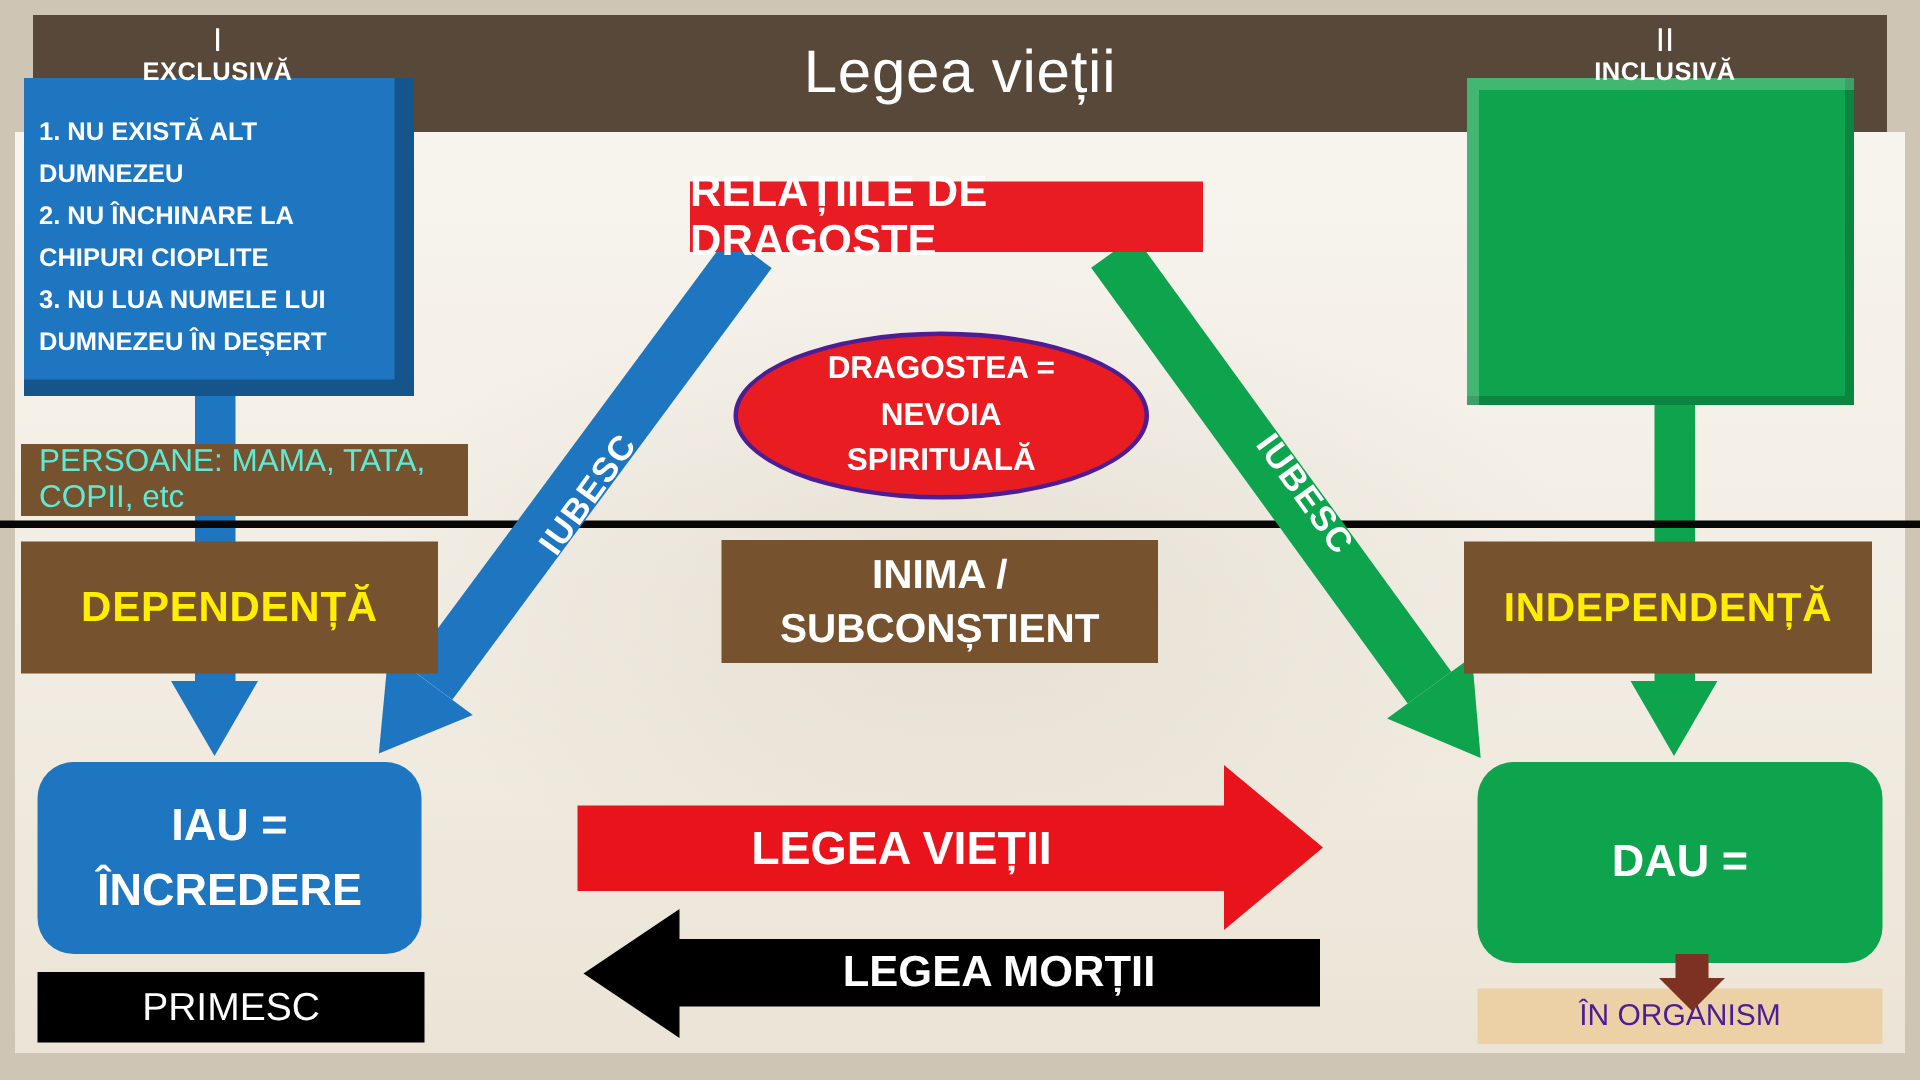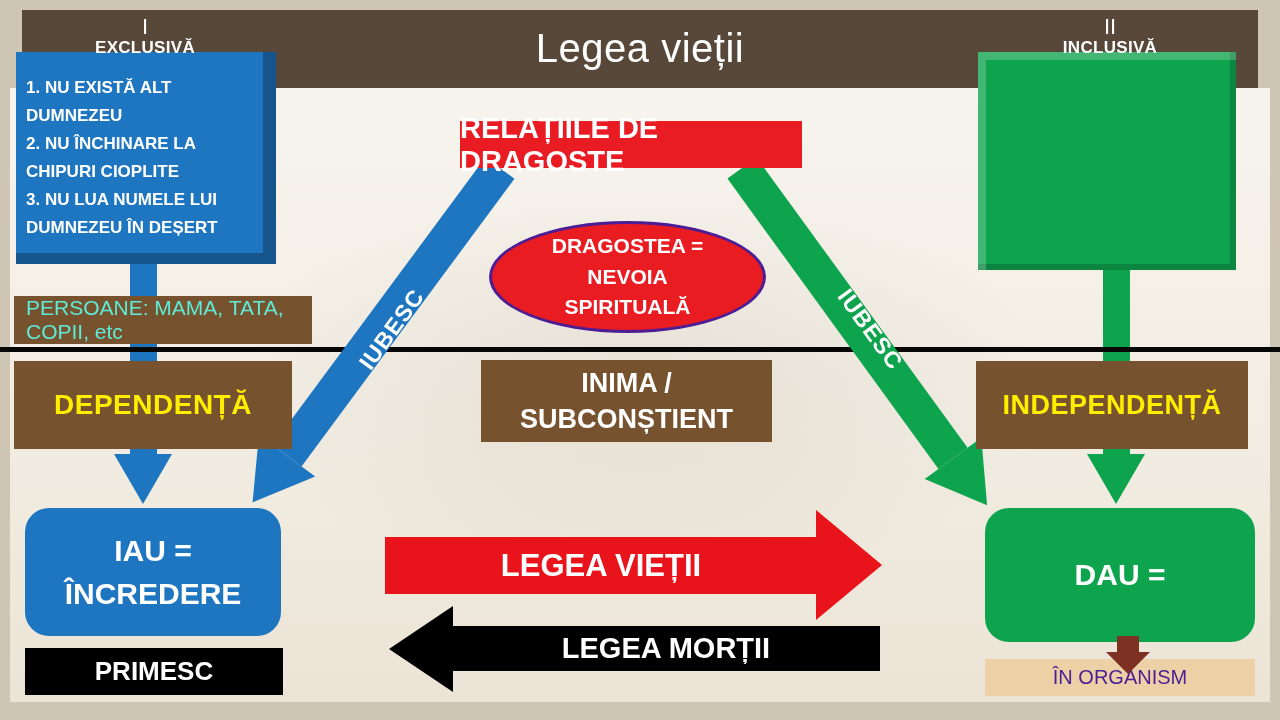--- a/index.html
+++ b/index.html
@@ -74,21 +74,21 @@
     letter-spacing:1px;z-index:4;}
   .love-left{left:332px;top:316px;transform:rotate(-54deg);}
   .love-right{left:810px;top:316px;transform:rotate(54deg);}
 
   
   .result{z-index:4;border-radius:24px;display:flex;flex-direction:column;align-items:center;justify-content:center;
     color:#fff;font-size:30px;font-weight:700;line-height:1.45;}
   .iau-box{left:25px;top:508px;width:256px;height:128px;background:#1e76c1;}
   .dau-box{left:985px;top:508px;width:270px;height:134px;background:#0ea34d;}
   .primesc-box{left:25px;top:648px;width:258px;height:47px;background:#000;z-index:4;
-    display:flex;align-items:center;justify-content:center;color:#fff;font-size:26px;font-weight:700;}
+    display:flex;align-items:center;justify-content:center;color:#fff;font-size:26px;font-weight:400;}
   .organism-box{left:985px;top:659px;width:270px;height:37px;background:#edd1a6;z-index:4;
     display:flex;align-items:center;justify-content:center;color:#4c1d95;font-size:20px;font-weight:500;}
   .maroon-shaft{left:1117px;top:636px;width:22px;height:18px;background:#7c3122;z-index:5;}
   .maroon-head{left:1106px;top:652px;width:0;height:0;z-index:5;
     border-left:22px solid transparent;border-right:22px solid transparent;border-top:22px solid #7c3122;}
 
   
   .life-shaft{left:385px;top:537px;width:432px;height:57px;background:#e8131b;z-index:4;
     display:flex;align-items:center;justify-content:center;color:#fff;font-size:31px;font-weight:700;}
   .life-head{left:816px;top:510px;width:0;height:0;z-index:4;

